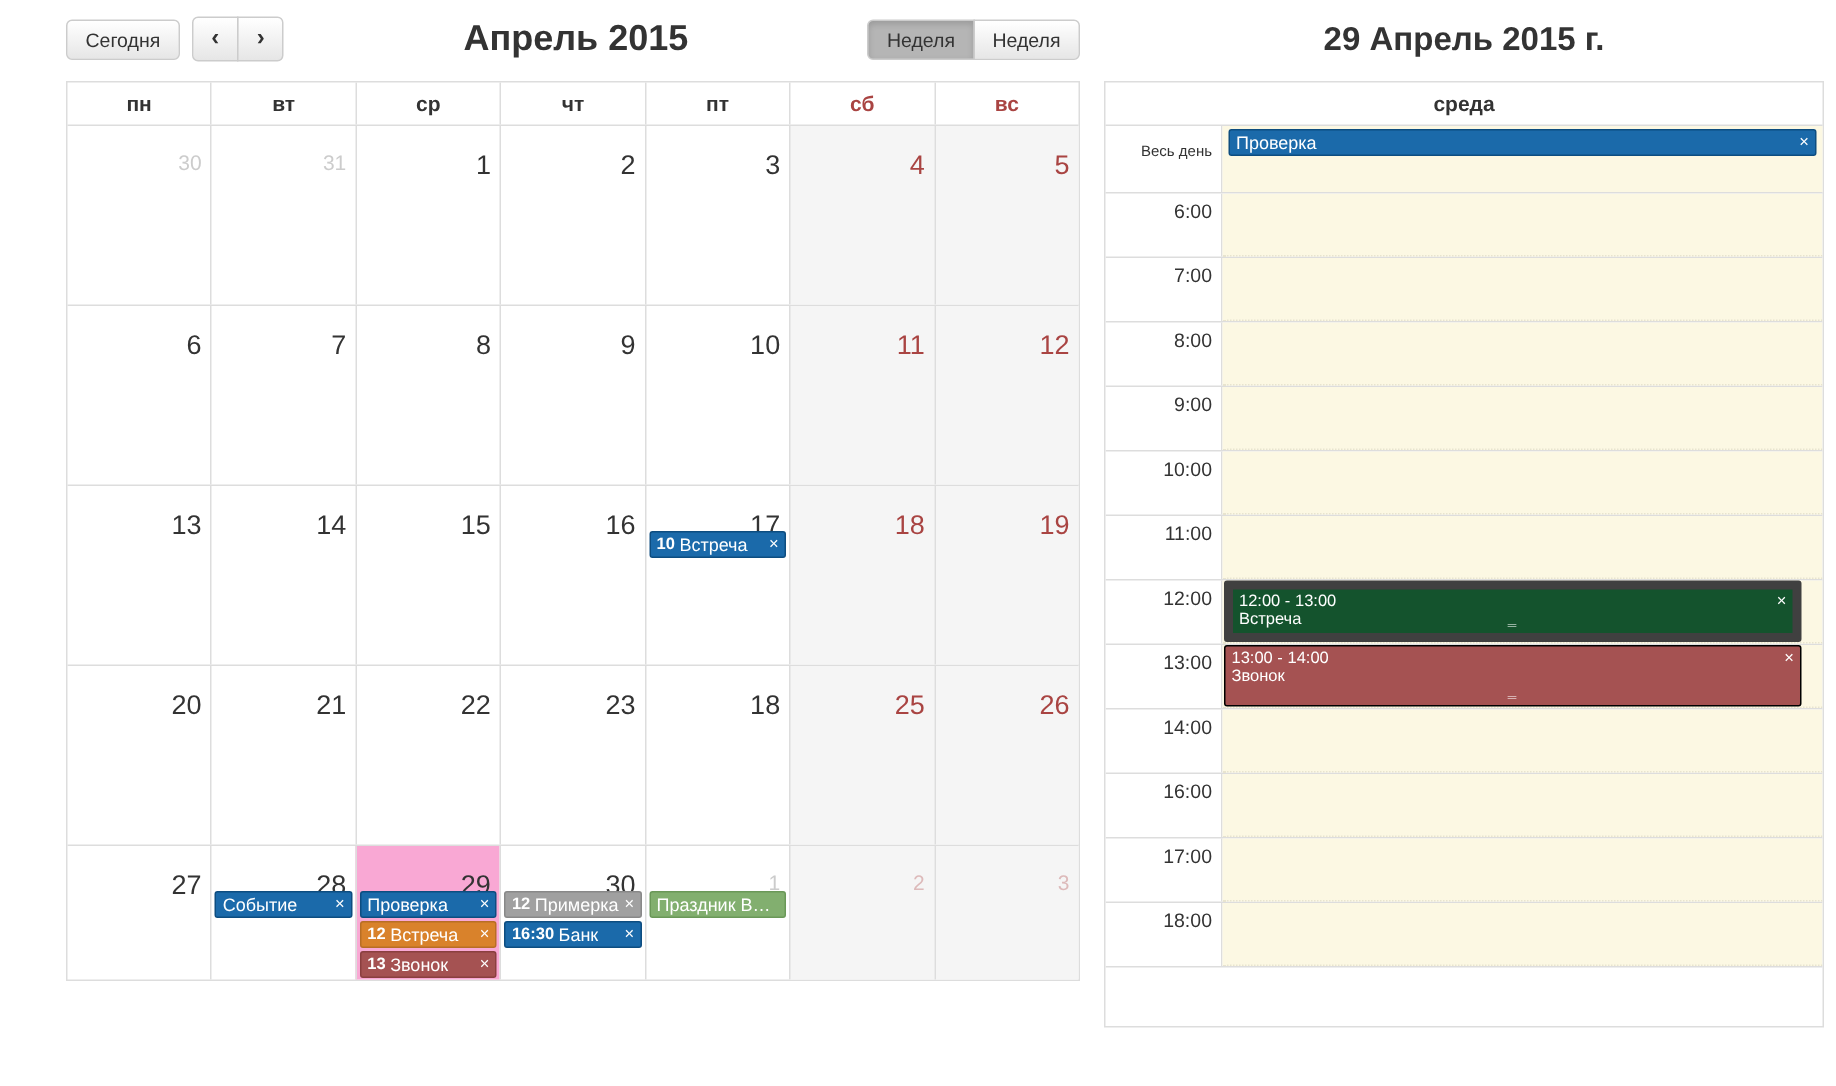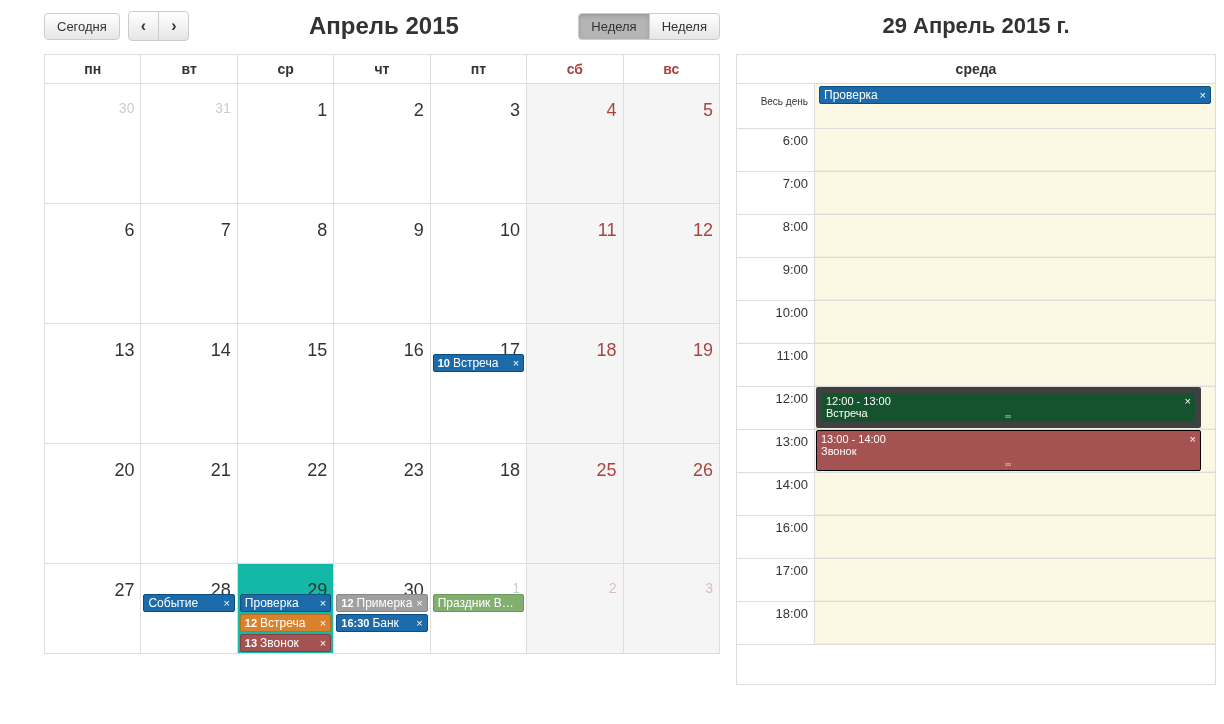--- a/index.html
+++ b/index.html
@@ -27,21 +27,21 @@
   .month-body { }
   .week { display: flex; height: 120px; border-top: 1px solid #ddd; }
   .week:last-child .day { }
   .day { flex: 1; border-left: 1px solid #ddd; position: relative; padding: 2px; overflow: hidden; }
   .day:first-child { border-left: none; }
   .day .num { position: absolute; top: 16px; right: 6px; font-size: 18px; }
   .day.other-month .num { color: #ccc; font-size: 14px; }
   .day.weekend { background: #f5f5f5; }
   .day.weekend .num { color: #a94442; }
   .day.other-month.weekend .num { color: #ddbaba; }
-  .day.selected { background: #14b8a6; }
+  .day.selected { background: #f9a8d4; }
   .events { position: absolute; top: 30px; left: 2px; right: 2px; display: flex; flex-direction: column; gap: 2px; }
   .event { font-size: 12px; color: #fff; padding: 1px 4px; border-radius: 2px; display: flex; align-items: center; white-space: nowrap; overflow: hidden; position: relative; }
   .event .etime { font-weight: bold; margin-right: 3px; font-size: 11px; }
   .event .etitle { flex: 1; overflow: hidden; text-overflow: ellipsis; }
   .event .eclose { color: #fff; font-size: 11px; margin-left: 3px; cursor: pointer; }
   .event.blue { background: #1b6aaa; border: 1px solid #0d4d80; }
   .event.orange { background: #d9822b; border: 1px solid #b86e24; }
   .event.brown { background: #a55252; border: 1px solid #8a3f3f; }
   .event.grey { background: #a0a0a0; border: 1px solid #888; }
   .event.green { background: #82af6f; border: 1px solid #6a9858; }

